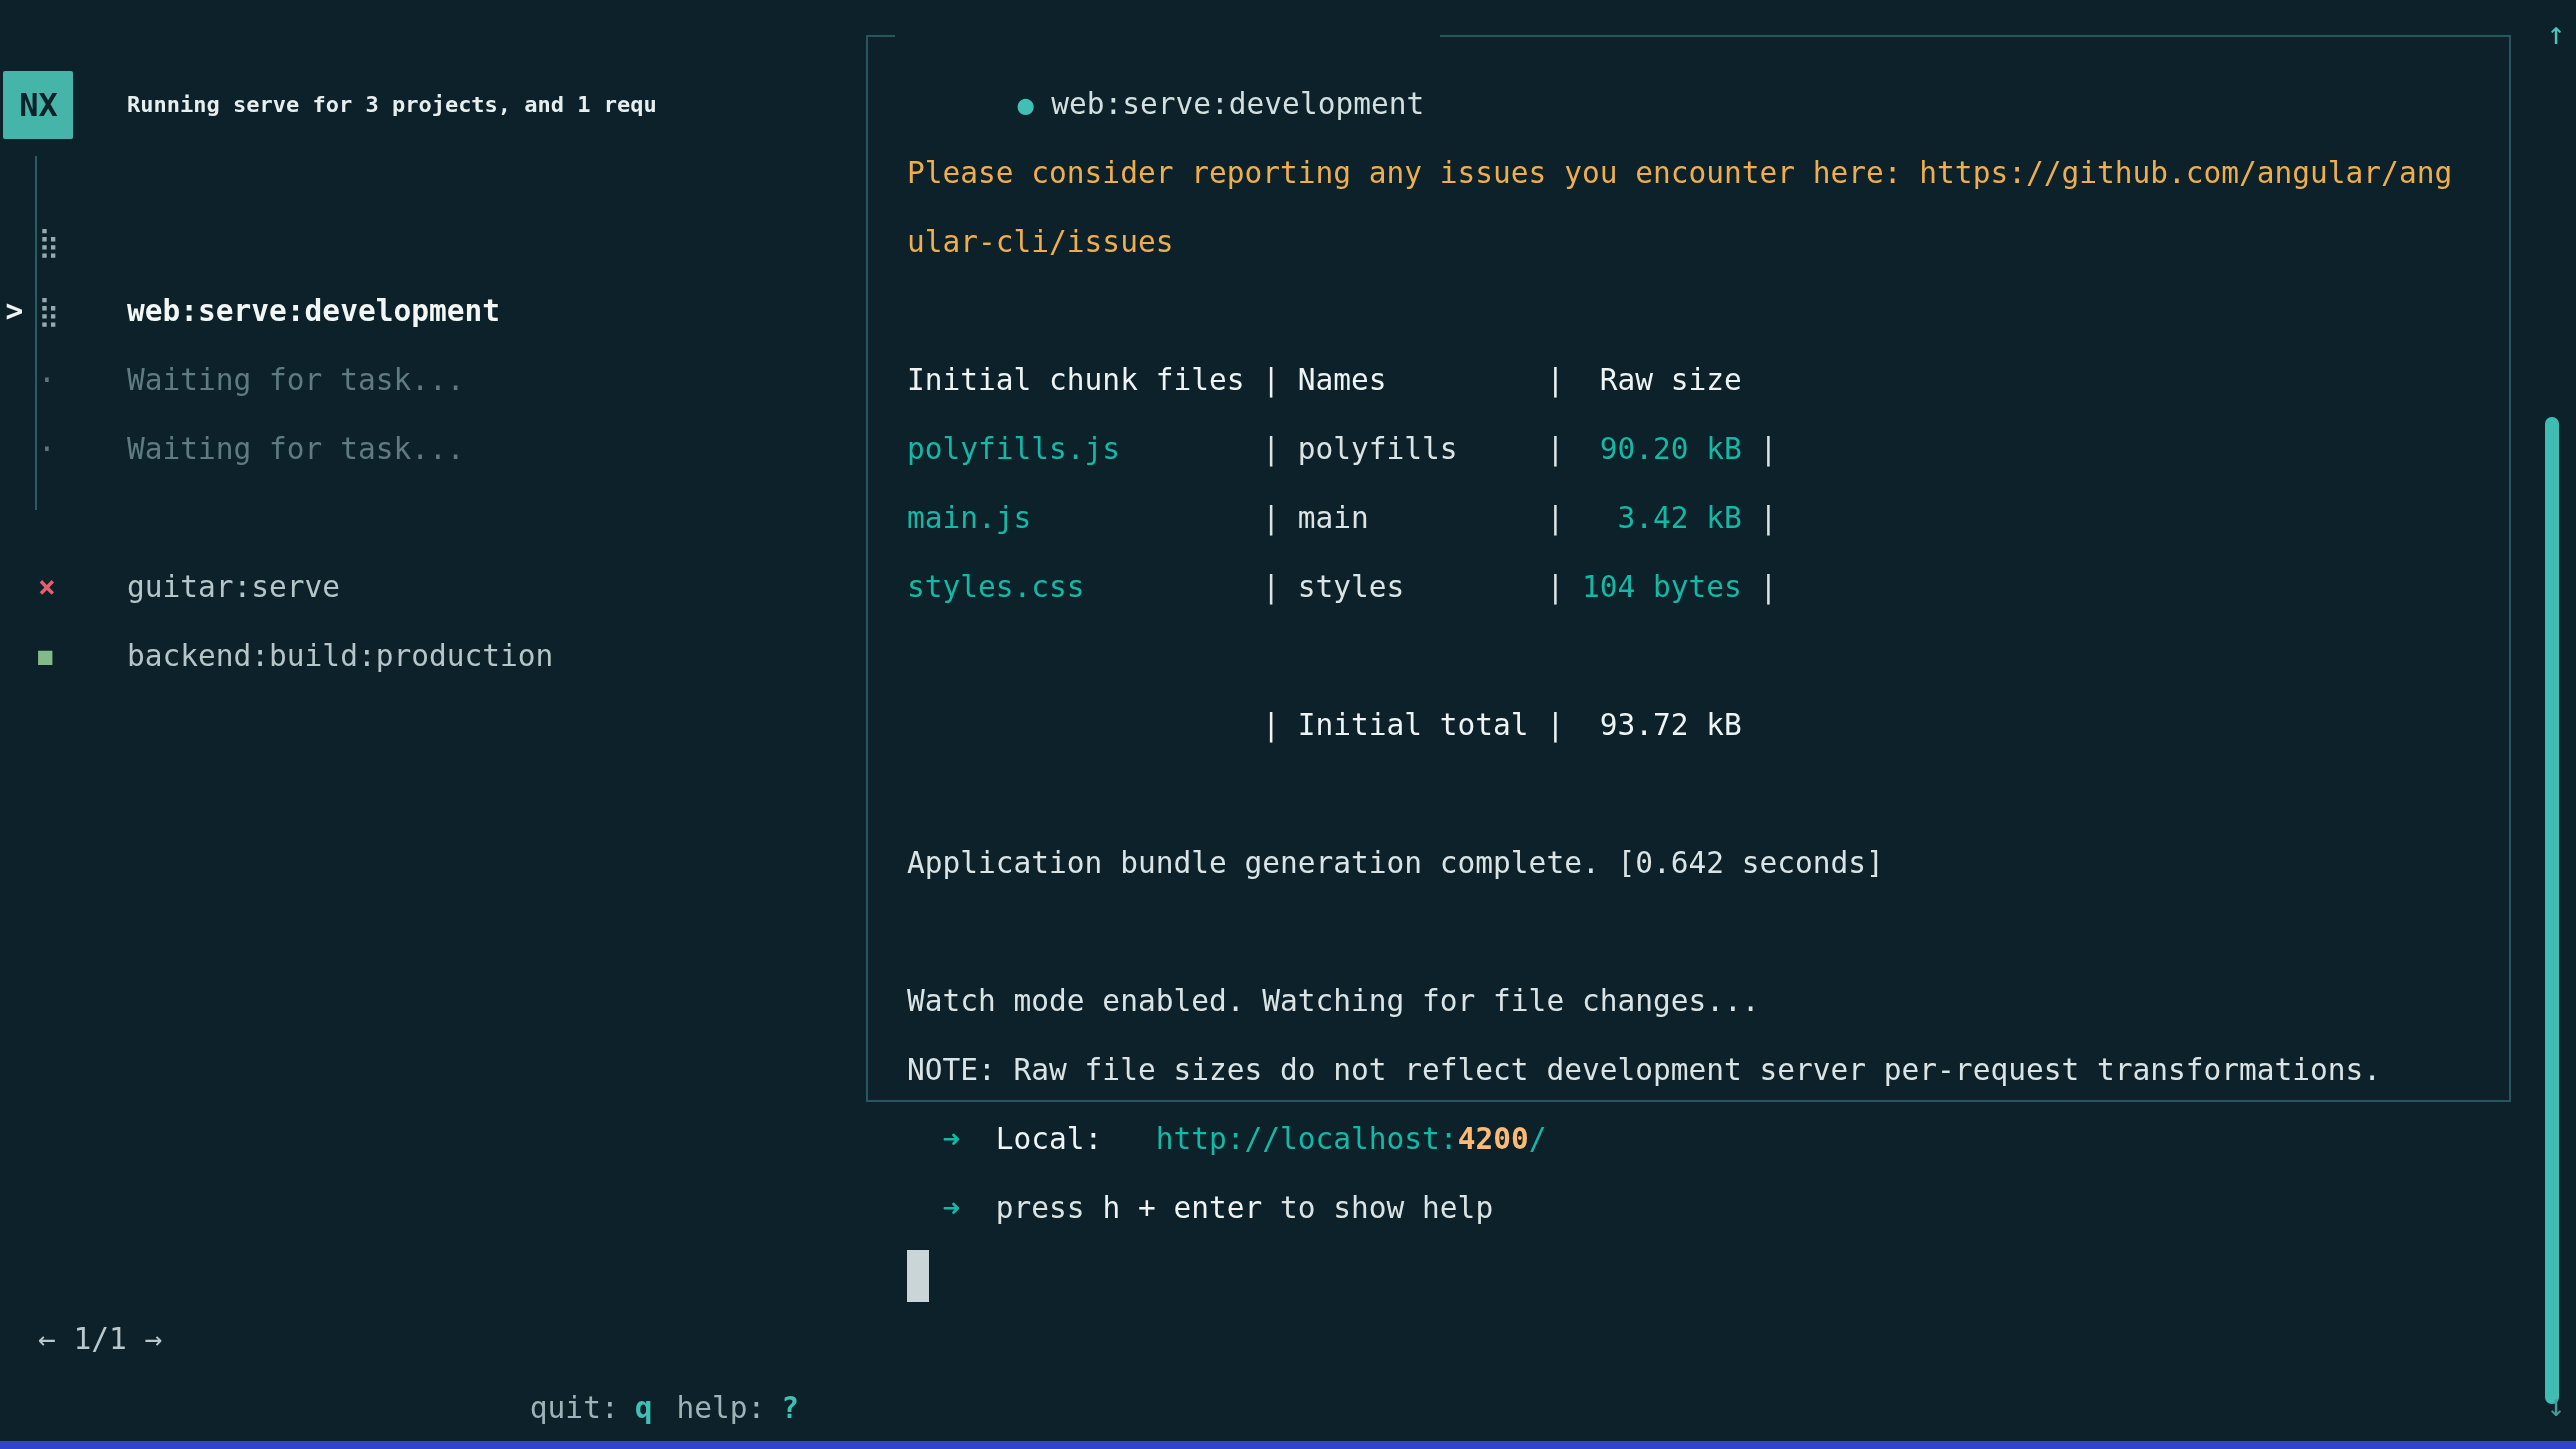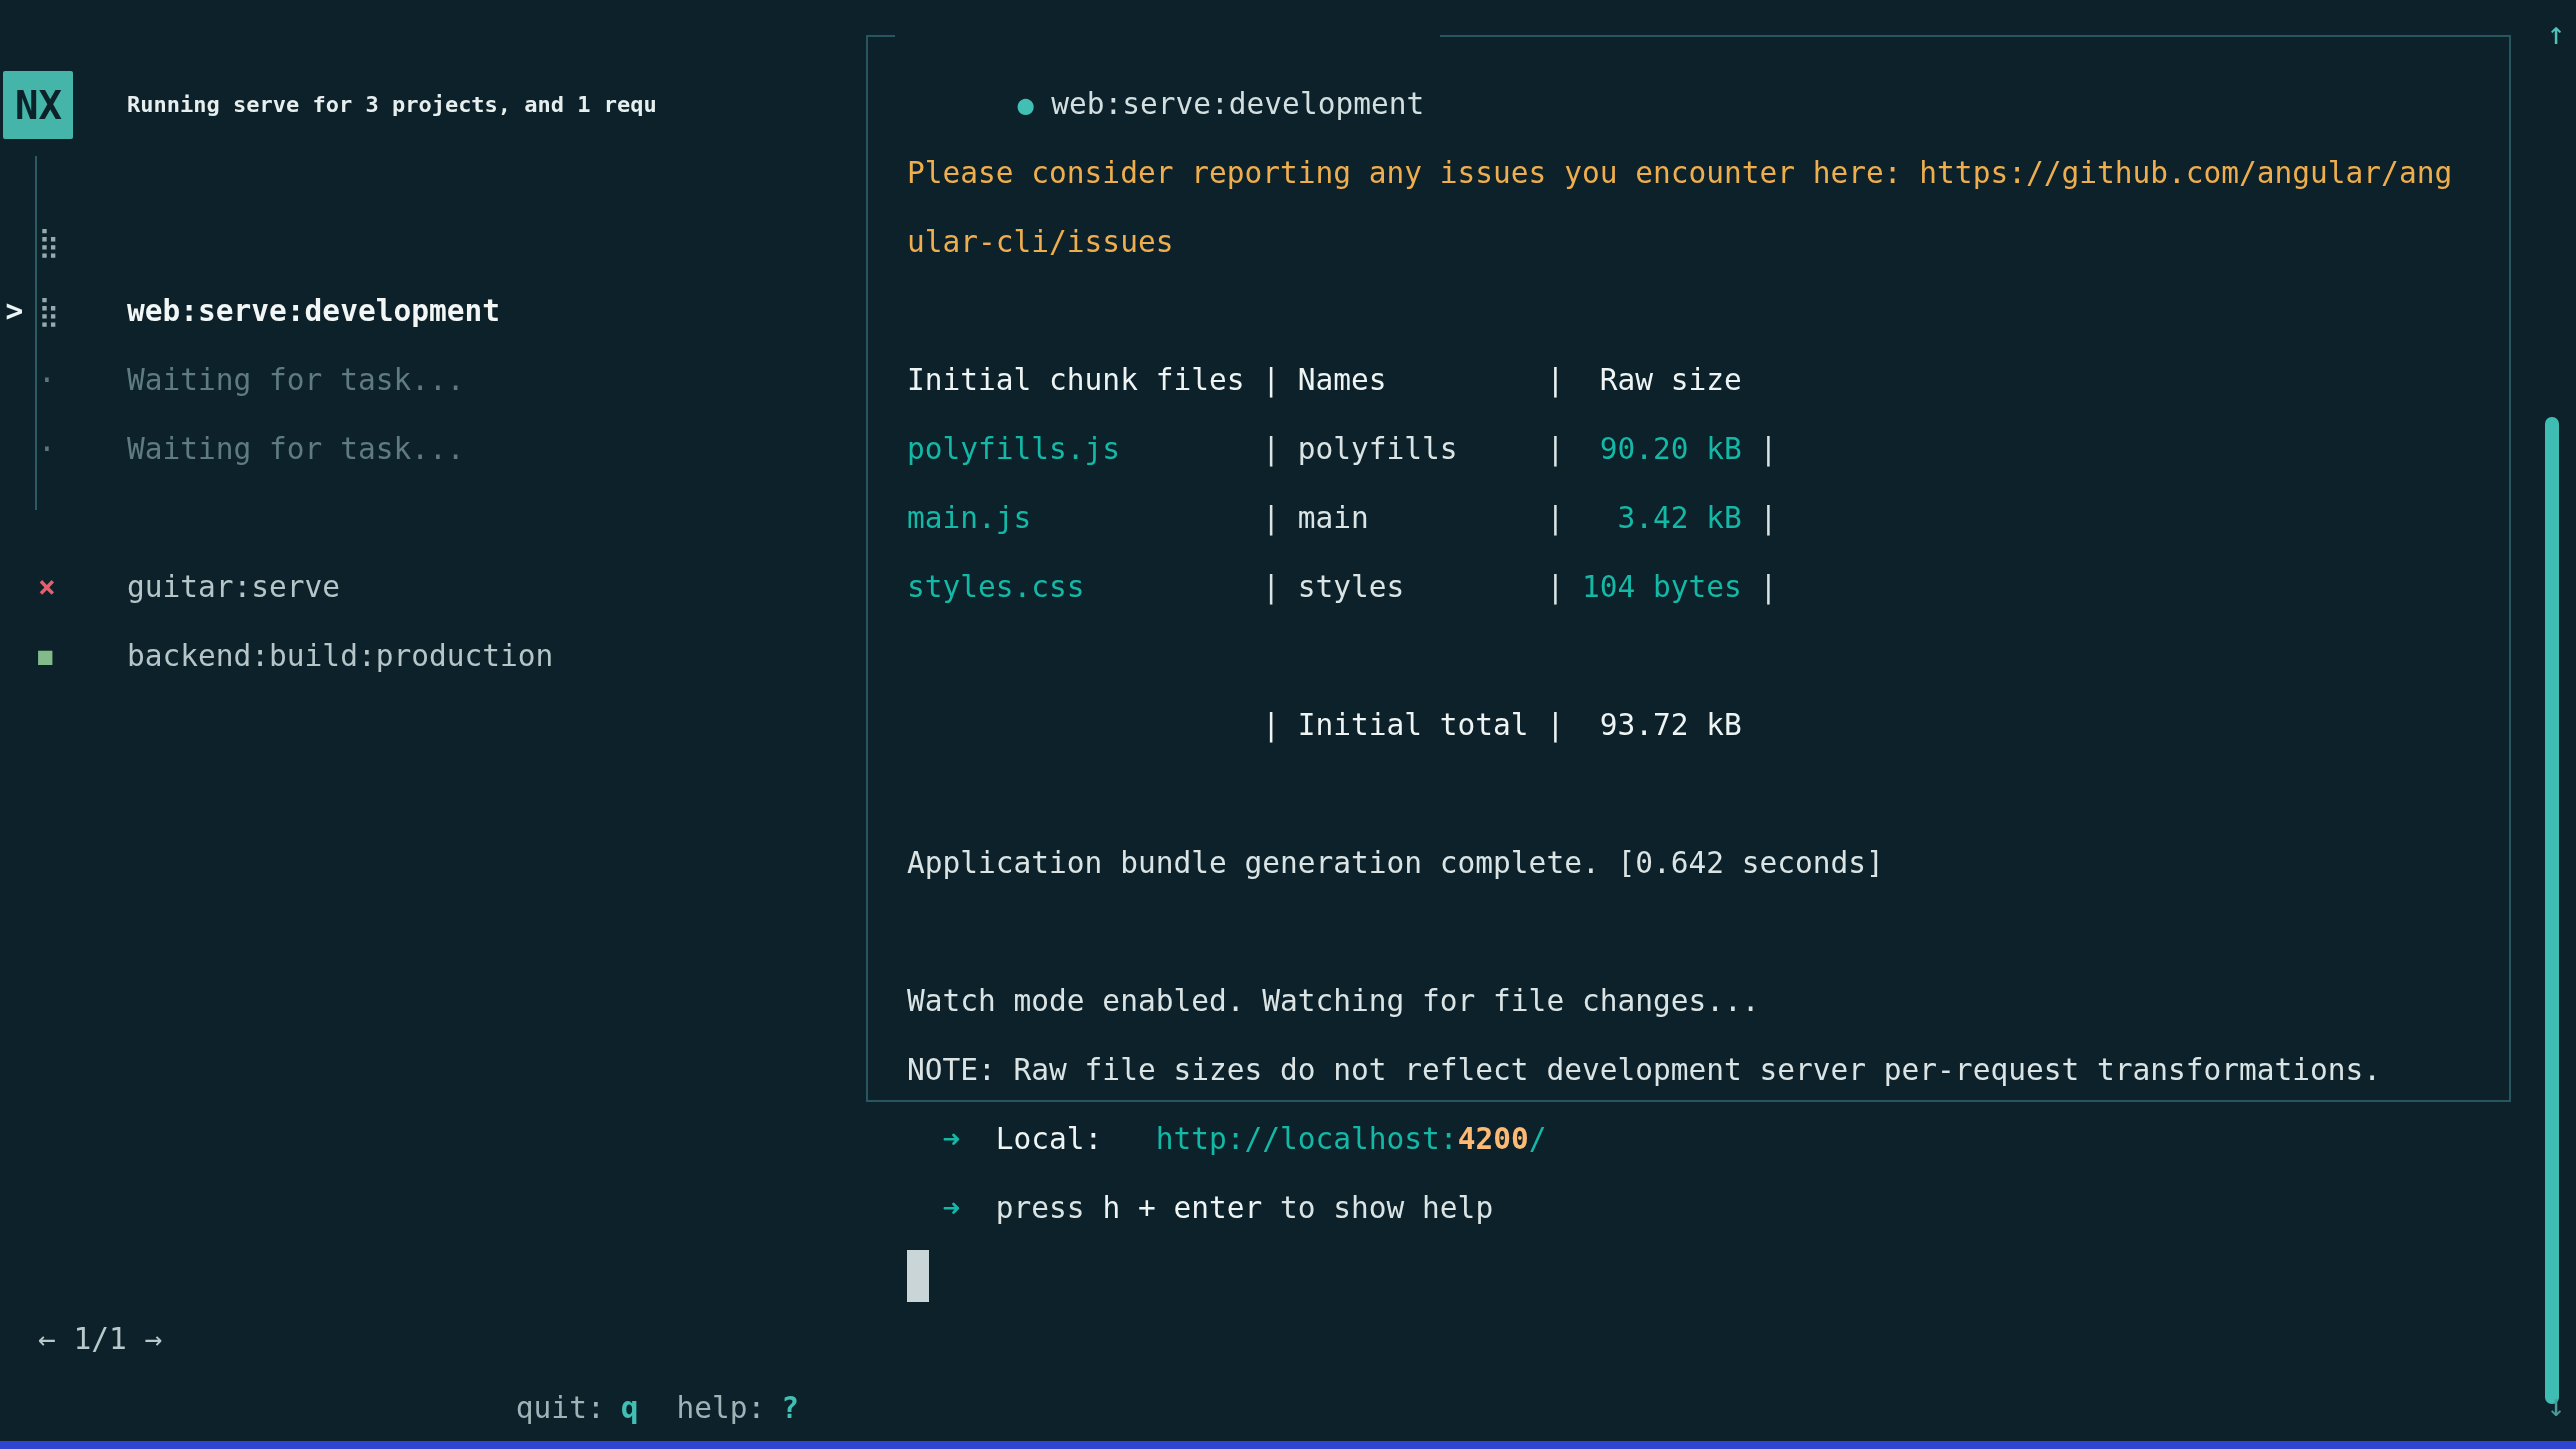--- a/index.html
+++ b/index.html
@@ -7,21 +7,21 @@
     position:relative;width:2576px;height:1449px;overflow:hidden;
     background:#0c2129;
     font-family:"DejaVu Sans Mono",monospace;
     font-size:29.5px;color:#dbe4e4;
   }
 
   
   .sidebar{position:absolute;left:0;top:0;width:865px;height:1449px;}
   .nx-badge{
     position:absolute;left:3.4px;top:71px;width:70px;height:68px;
-    background:#46b5a9;color:#0c2129;font-weight:bold;font-size:39px;
+    background:#46b5a9;color:#0c2129;font-weight:bold;font-size:32px;
     display:flex;align-items:center;justify-content:center;border-radius:2px;
   }
   .sidebar-title{
     position:absolute;left:127px;top:71px;height:68px;line-height:68px;
     font-weight:bold;font-size:22px;color:#e7eeee;white-space:pre;
   }
   .tree-line{position:absolute;left:35px;top:156px;width:2px;height:354px;background:#2a5a62;}
   .task-list{position:absolute;left:0;top:208px;width:865px;}
   .task-row{position:relative;height:69px;line-height:69px;white-space:pre;cursor:default;}
   .task-row.spacer{height:69px;}
@@ -34,21 +34,21 @@
   .icon-success{color:#83ba8a;font-size:24px;}
   .state-selected .tlabel{color:#f2f7f6;font-weight:bold;}
   .state-waiting .tlabel{color:#5f7a81;}
 
   .sidebar-footer{
     position:absolute;left:38px;top:1305px;width:761px;height:69px;line-height:69px;
     display:flex;justify-content:space-between;color:#9fb3b6;white-space:pre;
   }
   .sidebar-footer .pagination{color:#b9c8ca;}
   .sidebar-footer .key{color:#41bfb4;font-weight:bold;margin-left:16px;}
-  .sidebar-footer .help-label{margin-left:38px;}
+  .sidebar-footer .help-label{margin-left:24px;}
 
   
   .panel{
     position:absolute;left:866px;top:35px;width:1645px;height:1067px;
     border:2px solid #27565e;box-sizing:border-box;
   }
   .panel-title{
     position:absolute;left:27px;top:-35px;height:68px;line-height:68px;
     background:#0c2129;padding:0 16px;color:#d3dfdf;white-space:pre;
   }

